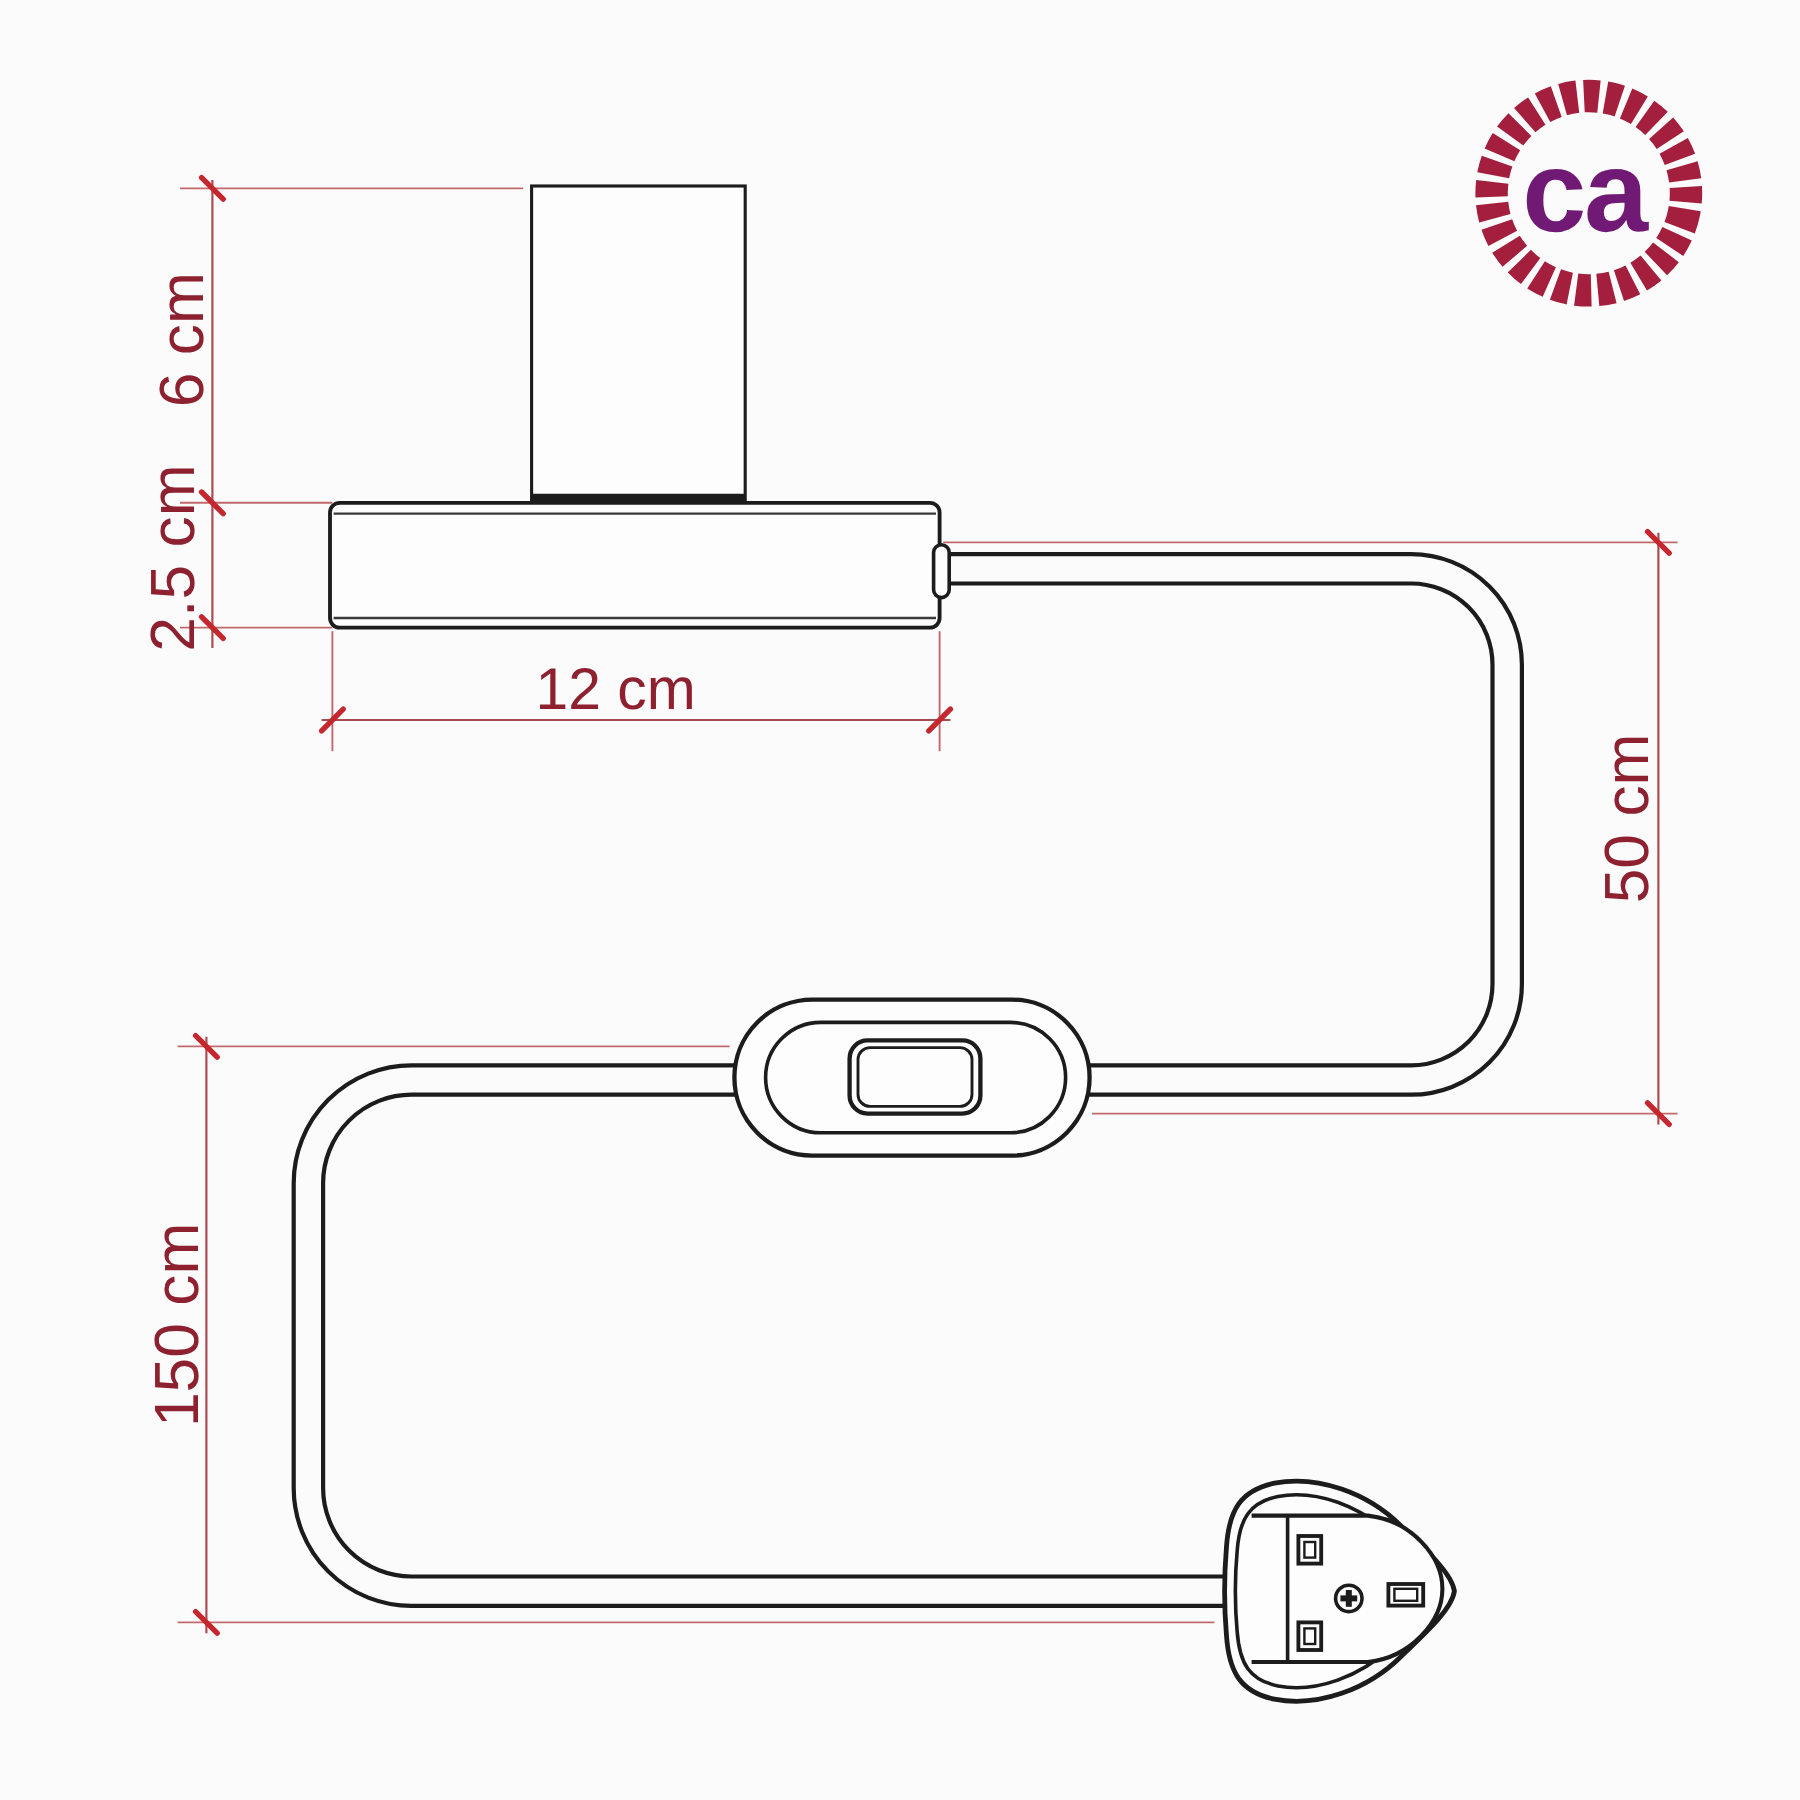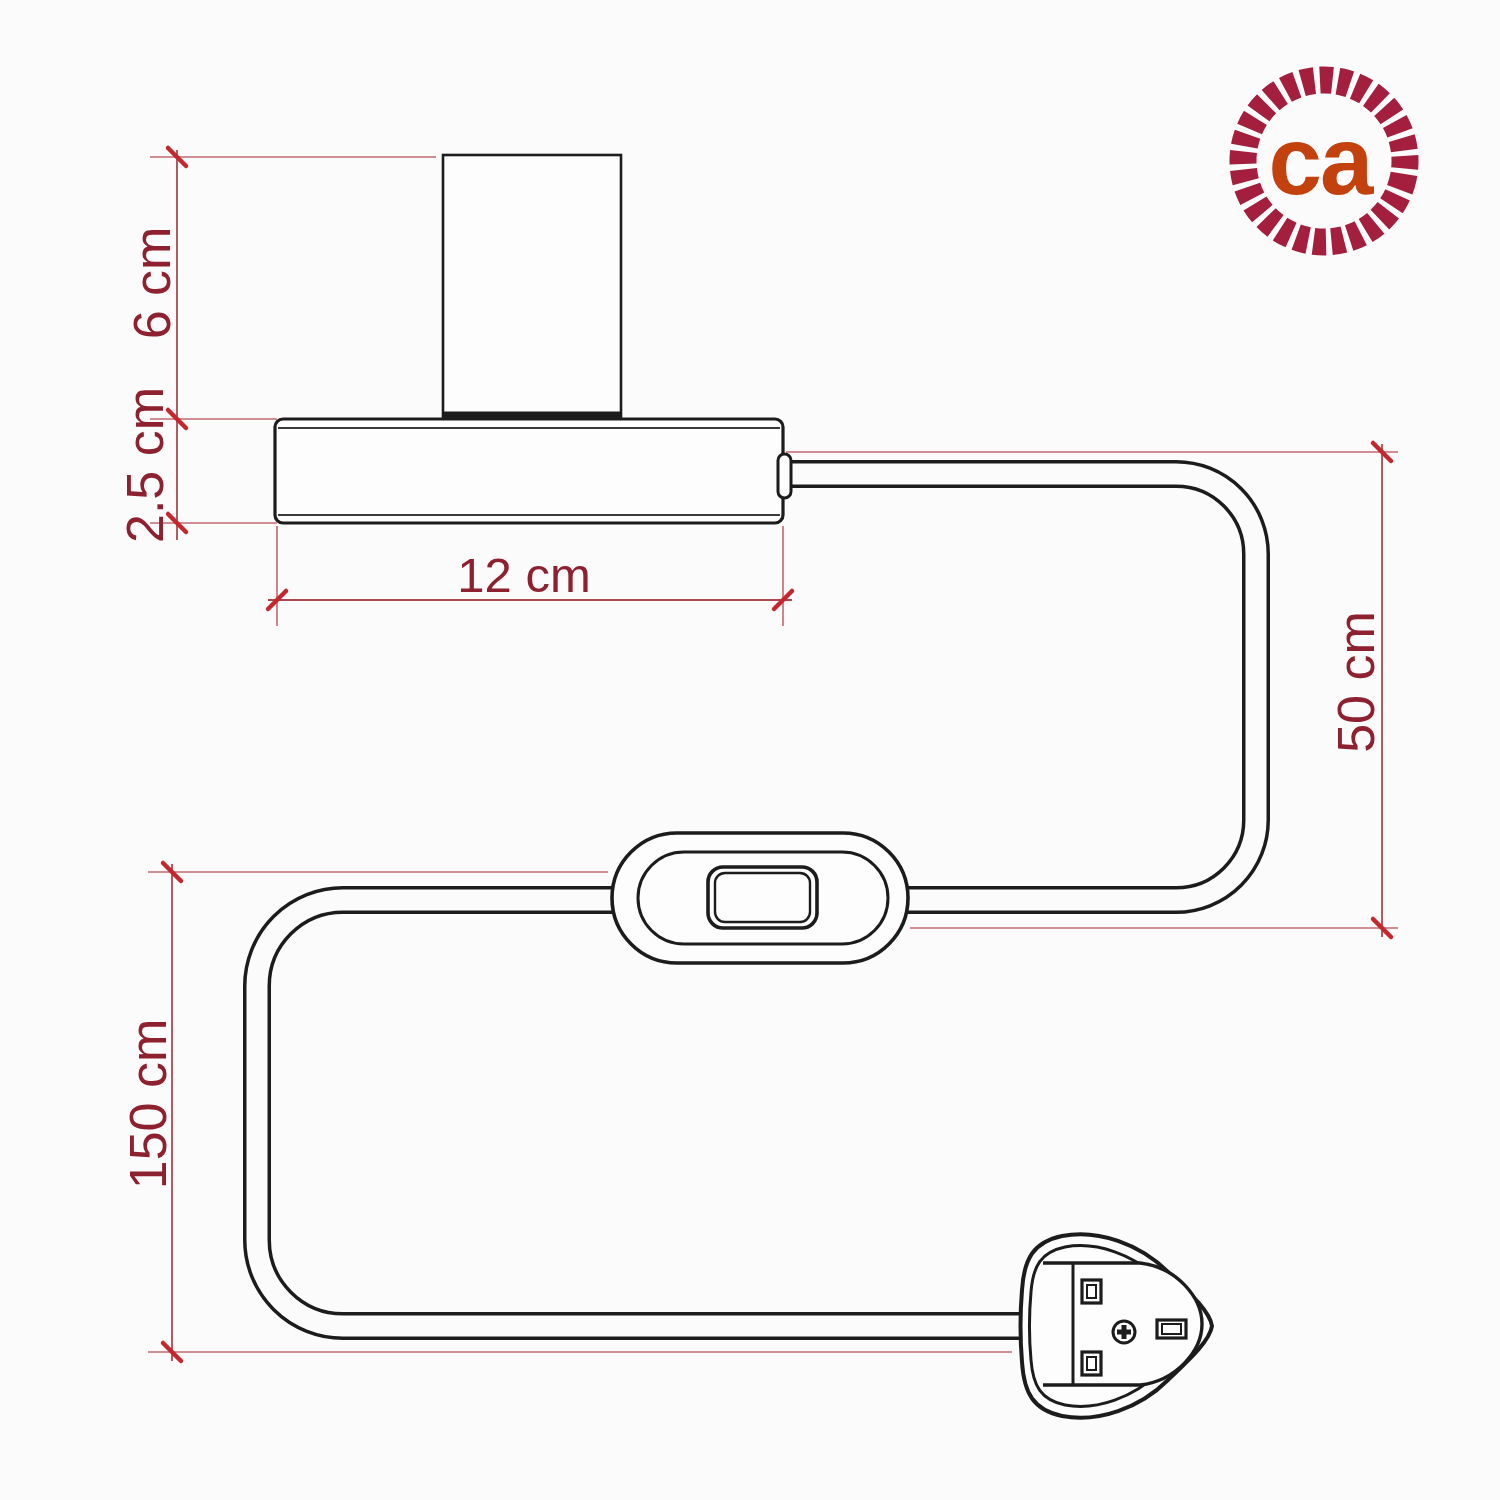--- a/index.html
+++ b/index.html
@@ -22,21 +22,21 @@
     transform:translate(-50%,-50%) rotate(-90deg);
   }
   .dim-label.size-h{font-size:49px;}
   .logo-text{
     position:absolute;
     left:1320px;top:165px;
     transform:translate(-50%,-54%);
     font-size:96px;
     font-weight:bold;
     letter-spacing:-2px;
-    color:#c2410c;
+    color:#701a75;
   }
   
   .ink{stroke:#1c1c1c;fill:none;}
   .inkfill{stroke:#1c1c1c;fill:#fdfdfd;}
   .thin{stroke:#3a3a3a;}
   .ext{stroke:#c16a6e;stroke-width:1.6;fill:none;}
   .dimline{stroke:#a84a50;stroke-width:1.8;fill:none;}
   .tick{stroke:#c4272e;stroke-width:4.5;stroke-linecap:round;}
 </style>
 </head>
@@ -143,21 +143,21 @@
 
     <g>
       <circle cx="1324" cy="161" r="81" fill="none" stroke="#a31f3d" stroke-width="27" stroke-dasharray="12.5 5.5" transform="rotate(12 1324 161)"></circle>
     </g>
   </svg>
 
   <div class="dim-label vertical" style="left:152px;top:283px;">6 cm</div>
 
   <div class="dim-label vertical" style="left:145px;top:465px;">2.5 cm</div>
 
-  <div class="dim-label size-h" style="left:524px;top:575px;">12 cm</div>
+  <div class="dim-label size-h" style="left:513px;top:575px;">12 cm</div>
 
   <div class="dim-label vertical" style="left:1356px;top:682px;">50 cm</div>
 
   <div class="dim-label vertical" style="left:148px;top:1104px;">150 cm</div>
 
   <div class="logo-text">ca</div>
 
 </div>
 
 </body></html>

